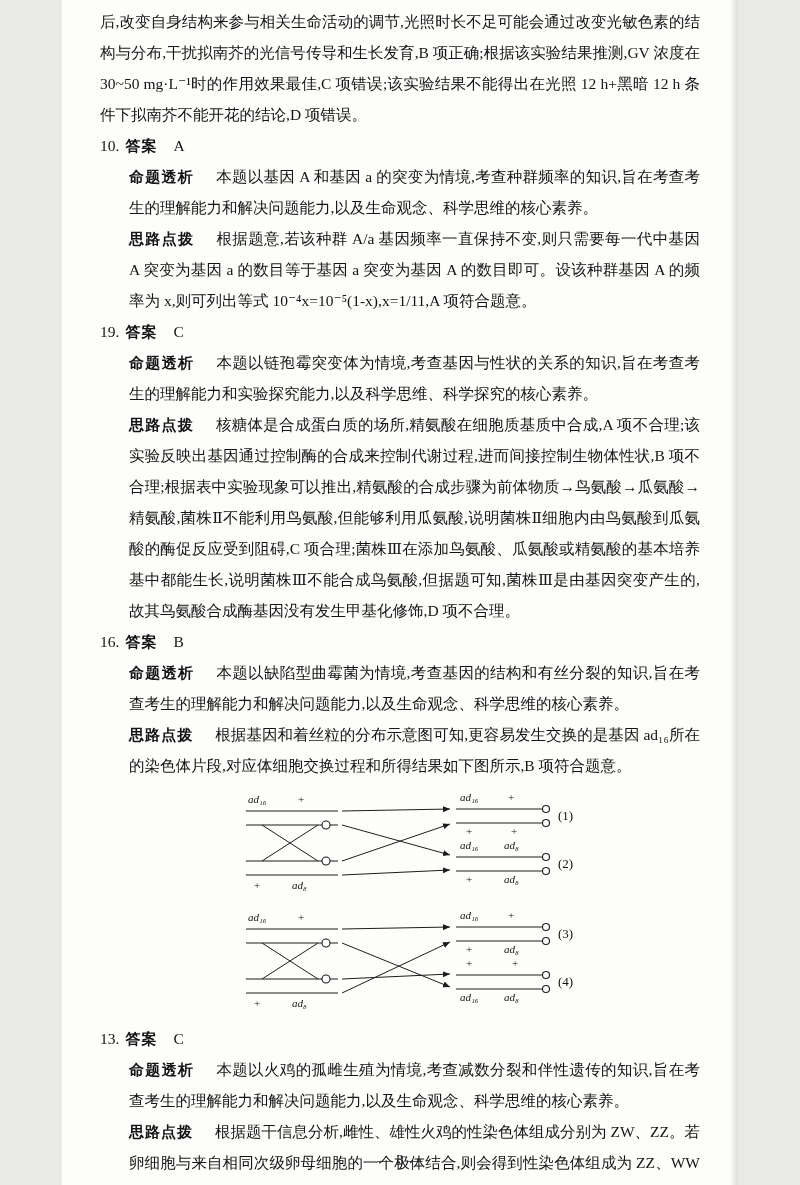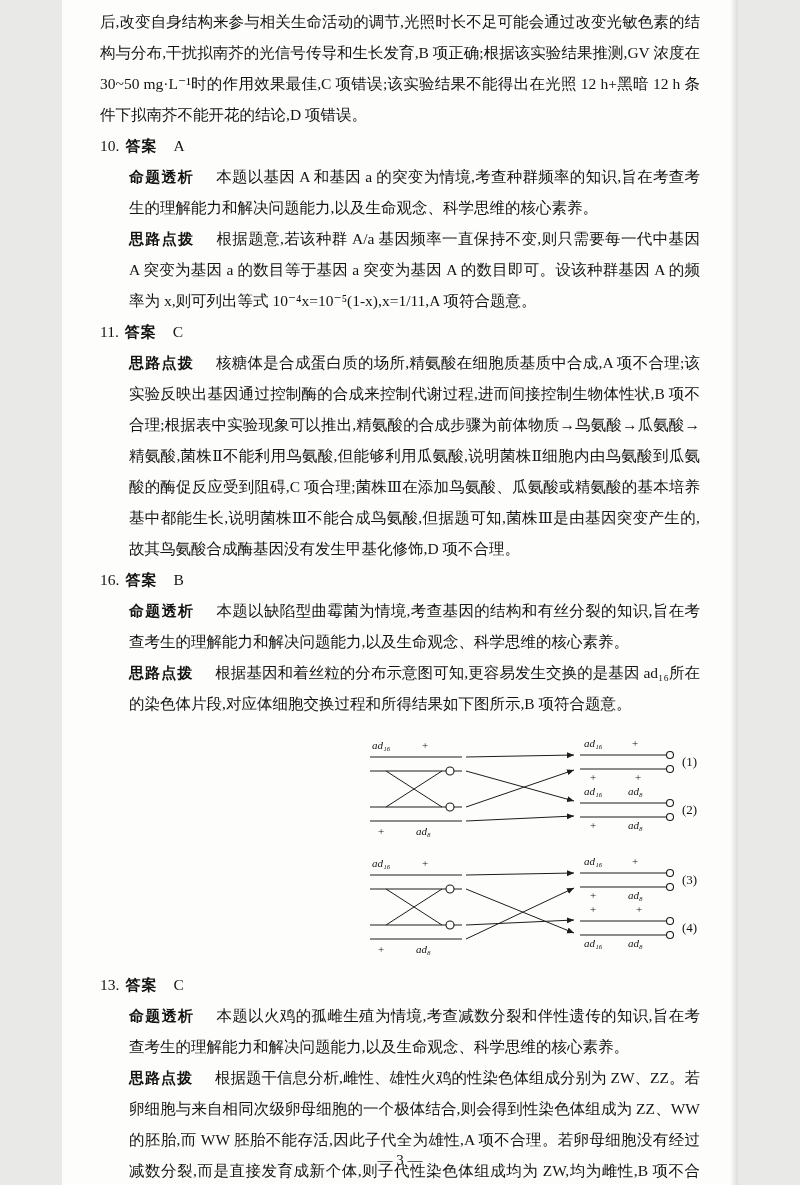--- a/index.html
+++ b/index.html
@@ -13,21 +13,21 @@
   .cont-par { text-align:justify; }
   .item-head { text-align:left; }
   .item-head .num { margin-right:6px; }
   .ans-label, .lead {
     font-family:"Liberation Sans","DejaVu Sans",sans-serif;
     font-weight:700; font-size:15px; letter-spacing:1px;text-align:center;
   }
   .item-head .ans-letter { margin-left:16px; }
   .item-body p { padding-left:29px; }
   .lead { margin-right:22px; }
-  figure.diagram { margin:14px 0 4px 0; text-align:right; transform:translateX(16px); }
+  figure.diagram { margin:6px 0 4px 0; text-align:center; transform:translateX(16px); }
   svg { display:inline-block; vertical-align:top; }
   .cl { stroke:#1c1c1c; stroke-width:1.1; }
   .xl { stroke:#1c1c1c; stroke-width:1; }
   .ar { stroke:#1c1c1c; stroke-width:1; fill:none; marker-end:url(#ah); }
   .cm { fill:#ffffff; stroke:#1c1c1c; stroke-width:1.1; }
   text { fill:#111111; }
   .g  { font:italic 11px "Liberation Serif","DejaVu Serif",serif; }
   .t  { font:11px "Liberation Serif","DejaVu Serif",serif; }
   .tag{ font:13px "Liberation Serif","DejaVu Serif",serif; }
   .footer {
@@ -53,23 +53,24 @@
         <span class="num">10.</span><span class="ans-label">答案</span><span class="ans-letter">A</span>
       </p>
       <div class="item-body">
         <p><b class="lead">命题透析</b><span>本题以基因 A 和基因 a 的突变为情境,考查种群频率的知识,旨在考查考生的理解能力和解决问题能力,以及生命观念、科学思维的核心素养。</span></p>
         <p><b class="lead">思路点拨</b><span>根据题意,若该种群 A/a 基因频率一直保持不变,则只需要每一代中基因 A 突变为基因 a 的数目等于基因 a 突变为基因 A 的数目即可。设该种群基因 A 的频率为 x,则可列出等式 10⁻⁴x=10⁻⁵(1-x),x=1/11,A 项符合题意。</span></p>
       </div>
     </section>
 
     <section class="item">
       <p class="item-head">
-        <span class="num">11.</span><span class="ans-label">答案</span><span class="ans-letter">C</span>
+        <span class="num">19.</span><span class="ans-label">答案</span><span class="ans-letter">C</span>
       </p>
       <div class="item-body">
+        <p><b class="lead">命题透析</b><span>本题以链孢霉突变体为情境,考查基因与性状的关系的知识,旨在考查考生的理解能力和实验探究能力,以及科学思维、科学探究的核心素养。</span></p>
         <p><b class="lead">思路点拨</b><span>核糖体是合成蛋白质的场所,精氨酸在细胞质基质中合成,A 项不合理;该实验反映出基因通过控制酶的合成来控制代谢过程,进而间接控制生物体性状,B 项不合理;根据表中实验现象可以推出,精氨酸的合成步骤为前体物质→鸟氨酸→瓜氨酸→精氨酸,菌株Ⅱ不能利用鸟氨酸,但能够利用瓜氨酸,说明菌株Ⅱ细胞内由鸟氨酸到瓜氨酸的酶促反应受到阻碍,C 项合理;菌株Ⅲ在添加鸟氨酸、瓜氨酸或精氨酸的基本培养基中都能生长,说明菌株Ⅲ不能合成鸟氨酸,但据题可知,菌株Ⅲ是由基因突变产生的,故其鸟氨酸合成酶基因没有发生甲基化修饰,D 项不合理。</span></p>
       </div>
     </section>
 
     <section class="item">
       <p class="item-head">
         <span class="num">16.</span><span class="ans-label">答案</span><span class="ans-letter">B</span>
       </p>
       <div class="item-body">
         <p><b class="lead">命题透析</b><span>本题以缺陷型曲霉菌为情境,考查基因的结构和有丝分裂的知识,旨在考查考生的理解能力和解决问题能力,以及生命观念、科学思维的核心素养。</span></p>

